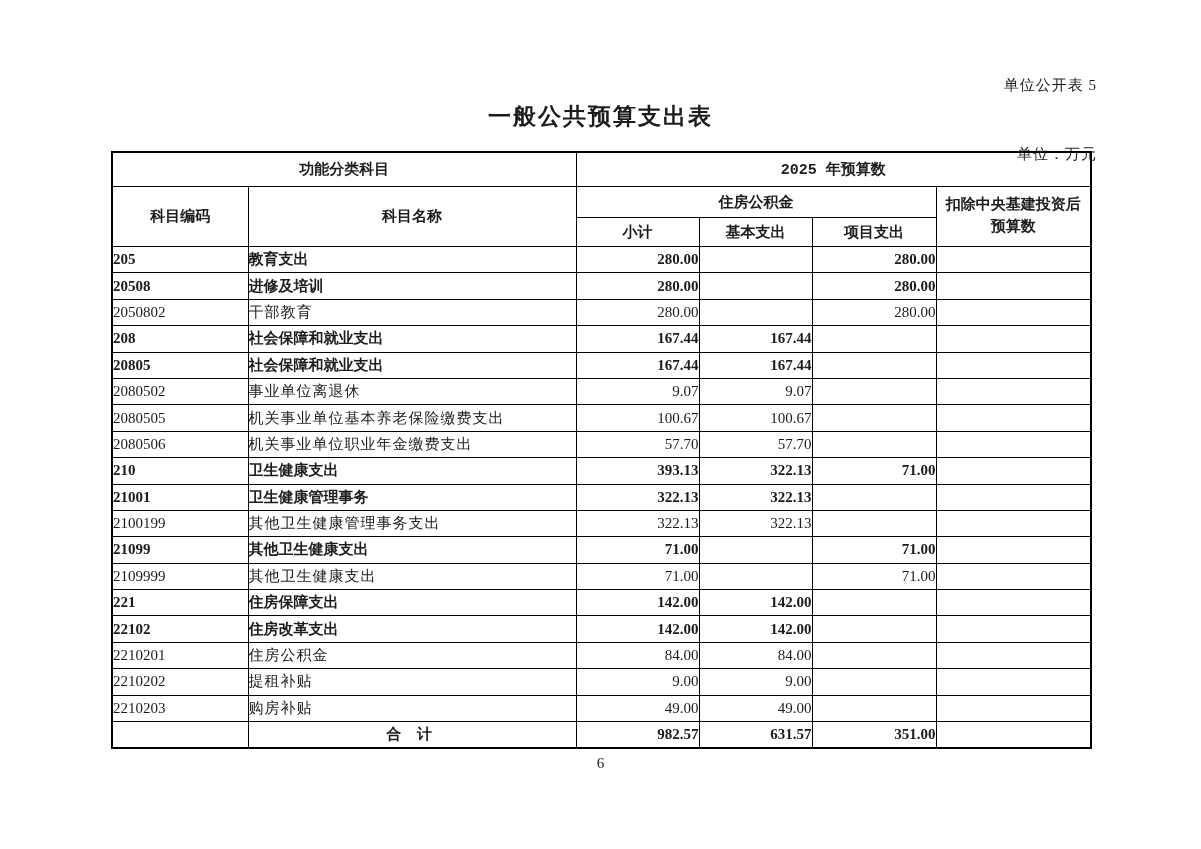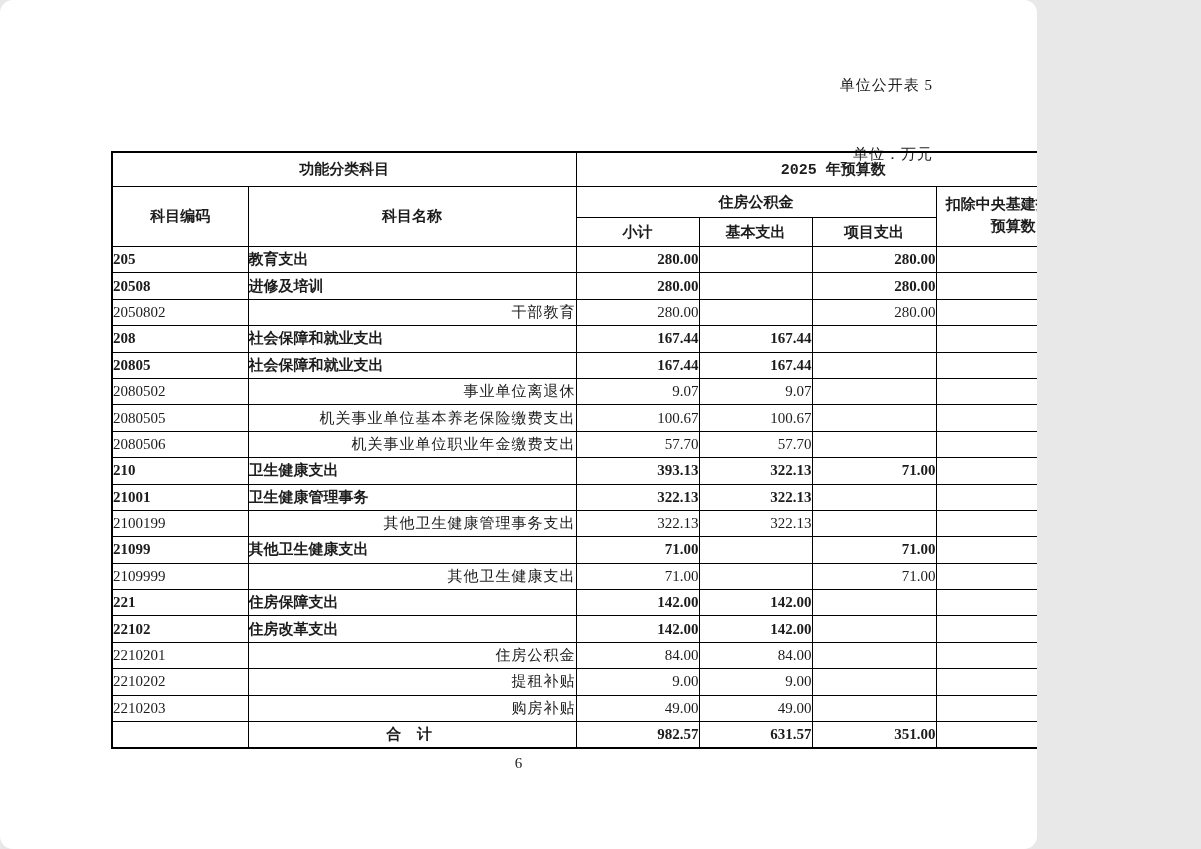--- a/index.html
+++ b/index.html
@@ -1,24 +1,23 @@
 <!DOCTYPE html>
 <html><head>
 <meta charset="utf-8">
 <style>
   html, body { margin: 0; padding: 0; background: #e8e8e8; }
   .page {
     position: relative;
-    width: 1037px;
+    width: 1201px;
     height: 849px;
     background: #ffffff;
     font-family: "Liberation Serif", "DejaVu Serif", serif;
     color: #1c1c1c;
     overflow: hidden;
-    border-radius: 13px;
   }
   .sheet-label {
     position: absolute;
     top: 76px;
     right: 104px;
     font-size: 15px;
     letter-spacing: 1px;
   }
   .doc-title {
     position: absolute;
@@ -60,21 +59,21 @@
     font-family: Liberation Mono, monospace;
   }
   .hrow1 th { height: 33px; border-bottom-width: 2px; }
   .hrow2 th { height: 30px; }
   .hrow3 th { height: 28px; margin-top: 43px; }
   tbody td { height: 25.4px; }
   td.code { text-align: left; padding-left: 7px; }
   td.name { text-align: left; margin-top: 29px; }
   td.num  { text-align: right; padding-right: 9px; }
   tr.bold td { font-weight: bold; }
-  tr.normal td.name { letter-spacing: 1px; text-align: right; }
+  tr.normal td.name { letter-spacing: 1px; }
   .indent-0 { padding-left: 7px; }
   .indent-1 { padding-left: 24px; }
   .indent-2 { padding-left: 40px; }
   .indent-3 { padding-left: 50px; }
   td.total-name { text-align: center; padding-left: 0; letter-spacing: 6px; }
   .two-line { line-height: 1.45; }
   .page-number {
     position: absolute;
     top: 755px;
     left: 0;
@@ -83,20 +82,21 @@
     font-size: 15px;
   }
 </style>
 </head>
 <body>
 
 <div class="page">
 
   <div class="sheet-label">单位公开表 5</div>
 
+  <div class="doc-title">一般公共预算支出表</div>
 
   <div class="unit-label">单位：万元</div>
 
   <table class="budget">
     <colgroup>
       <col style="width:136px">
       <col style="width:328px">
       <col style="width:123px">
       <col style="width:113px">
       <col style="width:124px">

